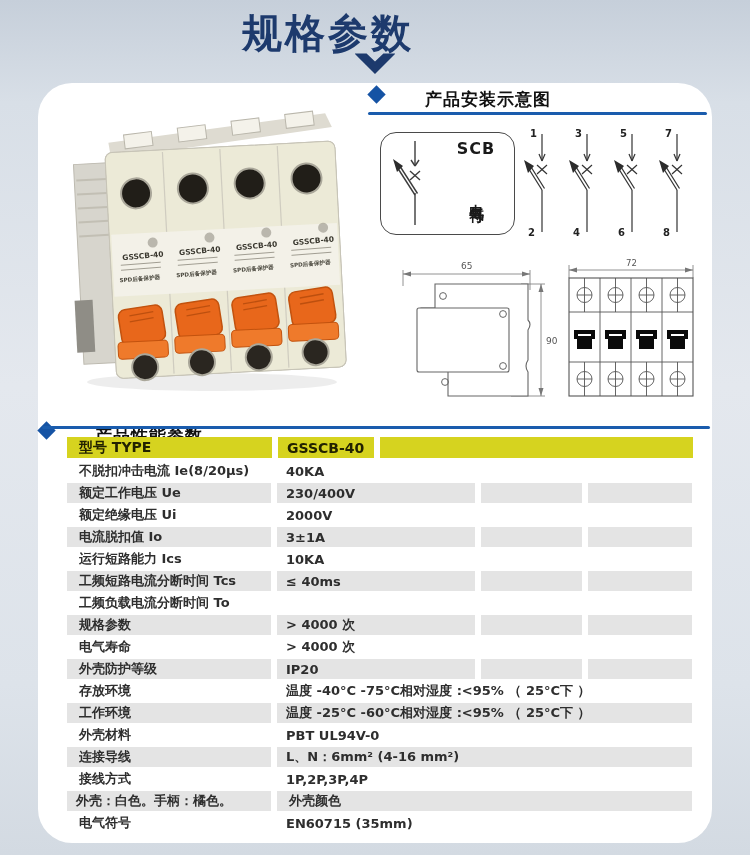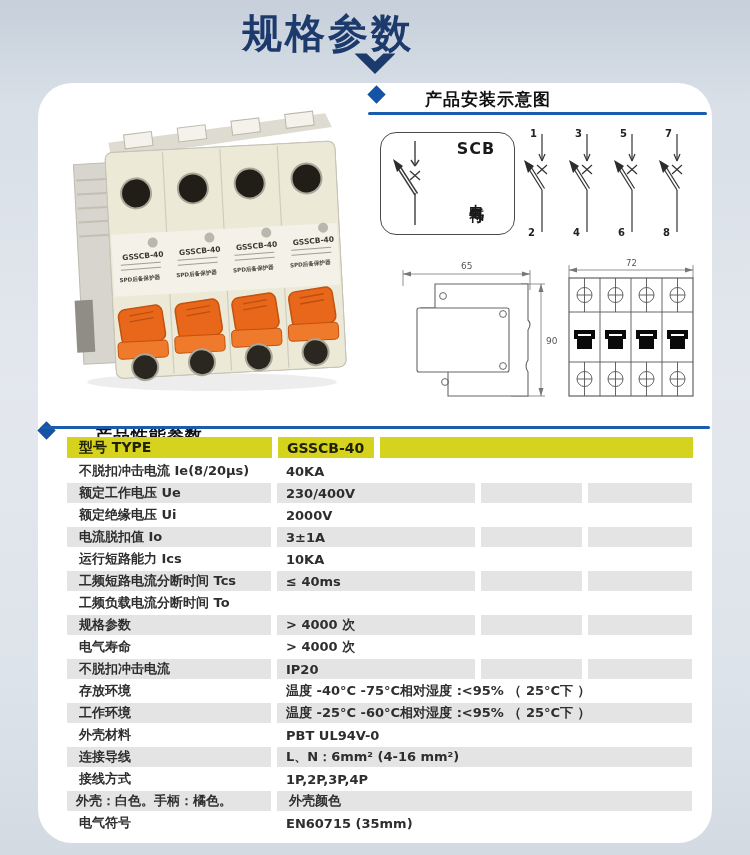--- a/index.html
+++ b/index.html
@@ -388,21 +388,21 @@
       <div class="cell"></div>
         <div class="cell"></div>
     </div>
     <div class="trow white">
       <div class="cell lab">电气寿命</div>
       <div class="cell val">&gt; 4000 次</div>
       <div class="cell"></div>
         <div class="cell"></div>
     </div>
     <div class="trow gray">
-      <div class="cell lab">不脱扣冲击电流</div>
+      <div class="cell lab">外壳防护等级</div>
       <div class="cell val">IP20</div>
       <div class="cell"></div>
         <div class="cell"></div>
     </div>
     <div class="trow white merged">
       <div class="cell lab">存放环境</div>
       <div class="cell val">温度 -40°C -75°C相对湿度 :&lt;95%  （ 25°C下 ）</div>
     </div>
     <div class="trow gray merged">
       <div class="cell lab">工作环境</div>

